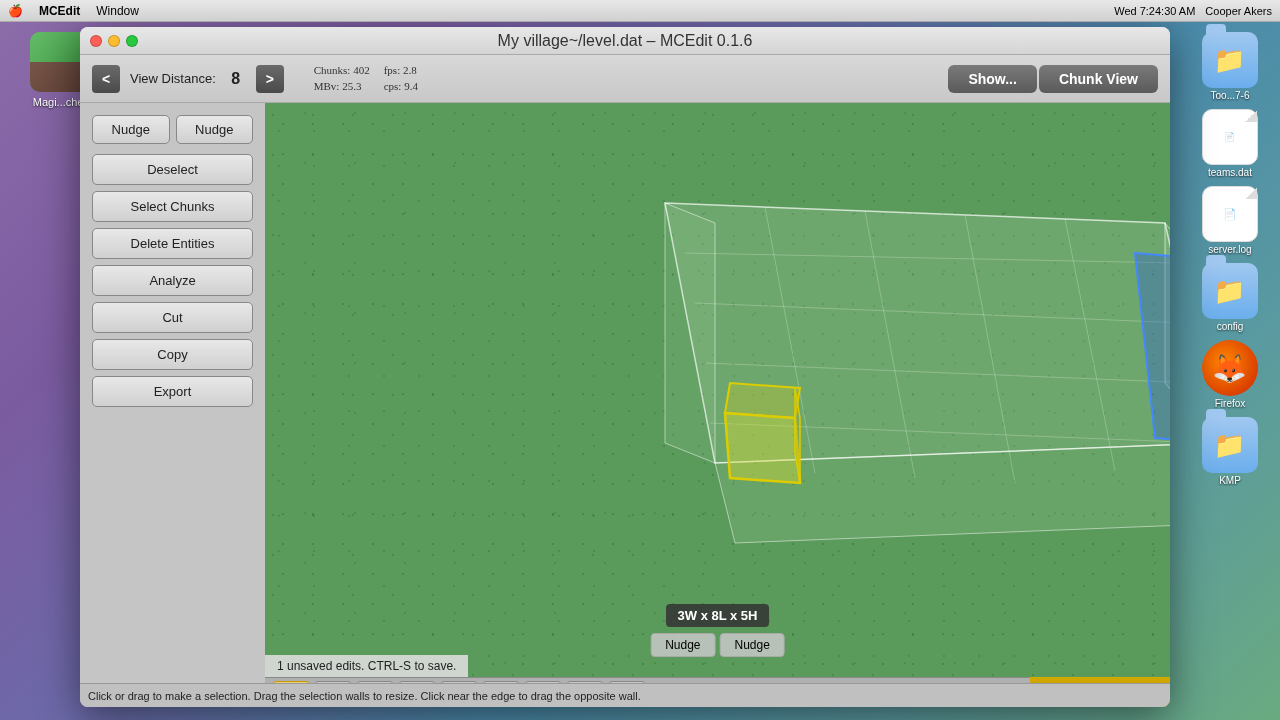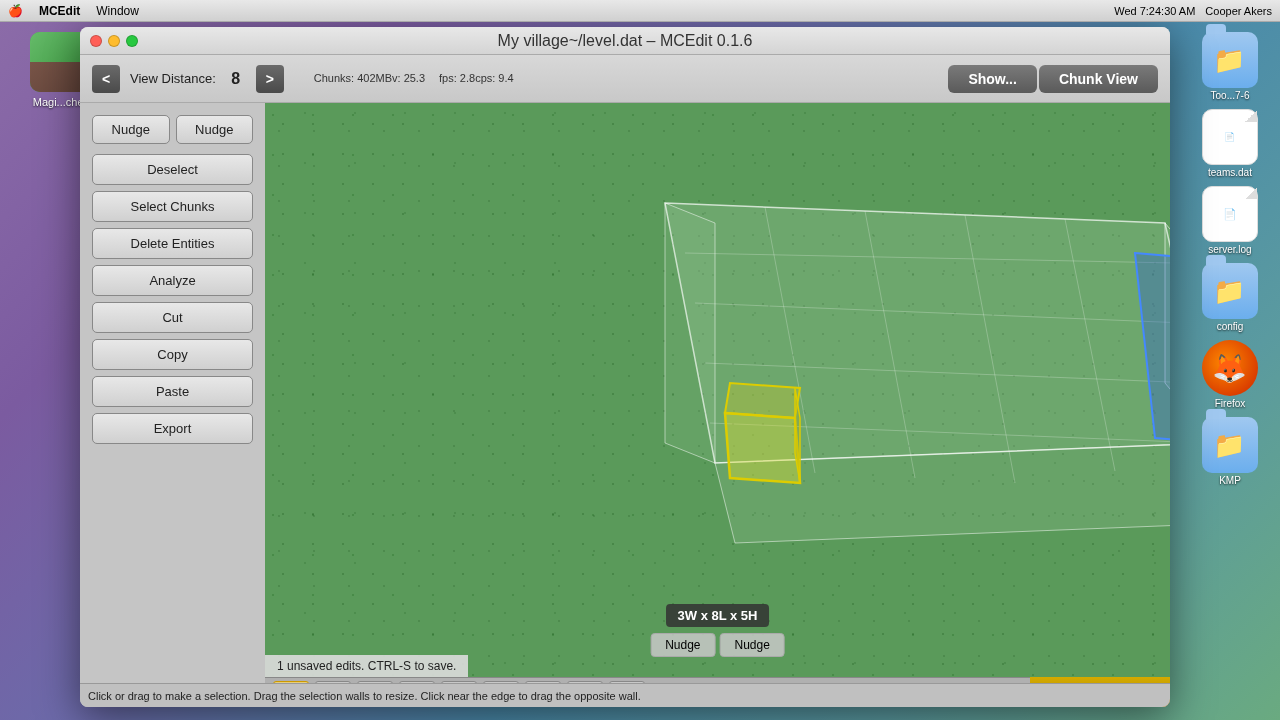--- a/index.html
+++ b/index.html
@@ -222,23 +222,25 @@
     .toolbar-value {
       font-size: 16px;
       font-weight: 700;
       color: #222;
       min-width: 20px;
       text-align: center;
     }
     .toolbar-stats {
       margin-left: 20px;
       display: flex;
+      flex-direction: column;
       font-size: 11px;
       color: #333;
       line-height: 1.4;
+      font-family: Liberation Serif, serif;
     }
     .toolbar-right {
       margin-left: auto;
       display: flex;
       gap: 2px;
     }
     .toolbar-big-btn {
       padding: 6px 20px;
       font-size: 14px;
       font-weight: 600;
@@ -538,21 +540,20 @@
         <div class="nudge-row">
           <button class="nudge-btn">Nudge</button>
           <button class="nudge-btn">Nudge</button>
         </div>
         <button class="panel-btn">Deselect</button>
         <button class="panel-btn">Select Chunks</button>
         <button class="panel-btn">Delete Entities</button>
         <button class="panel-btn">Analyze</button>
         <button class="panel-btn">Cut</button>
         <button class="panel-btn">Copy</button>
-        <button class="panel-btn">Paste</button>
         <button class="panel-btn">Export</button>
       </div>
 
       <div id="viewport">
         <div class="grass-texture"></div>
 
         <svg id="selection-svg" xmlns="http://www.w3.org/2000/svg">
 
           <polygon points="400,100 900,120 950,340 450,360" fill="rgba(200,230,200,0.18)" stroke="rgba(255,255,255,0.7)" stroke-width="1.5"></polygon>
 

